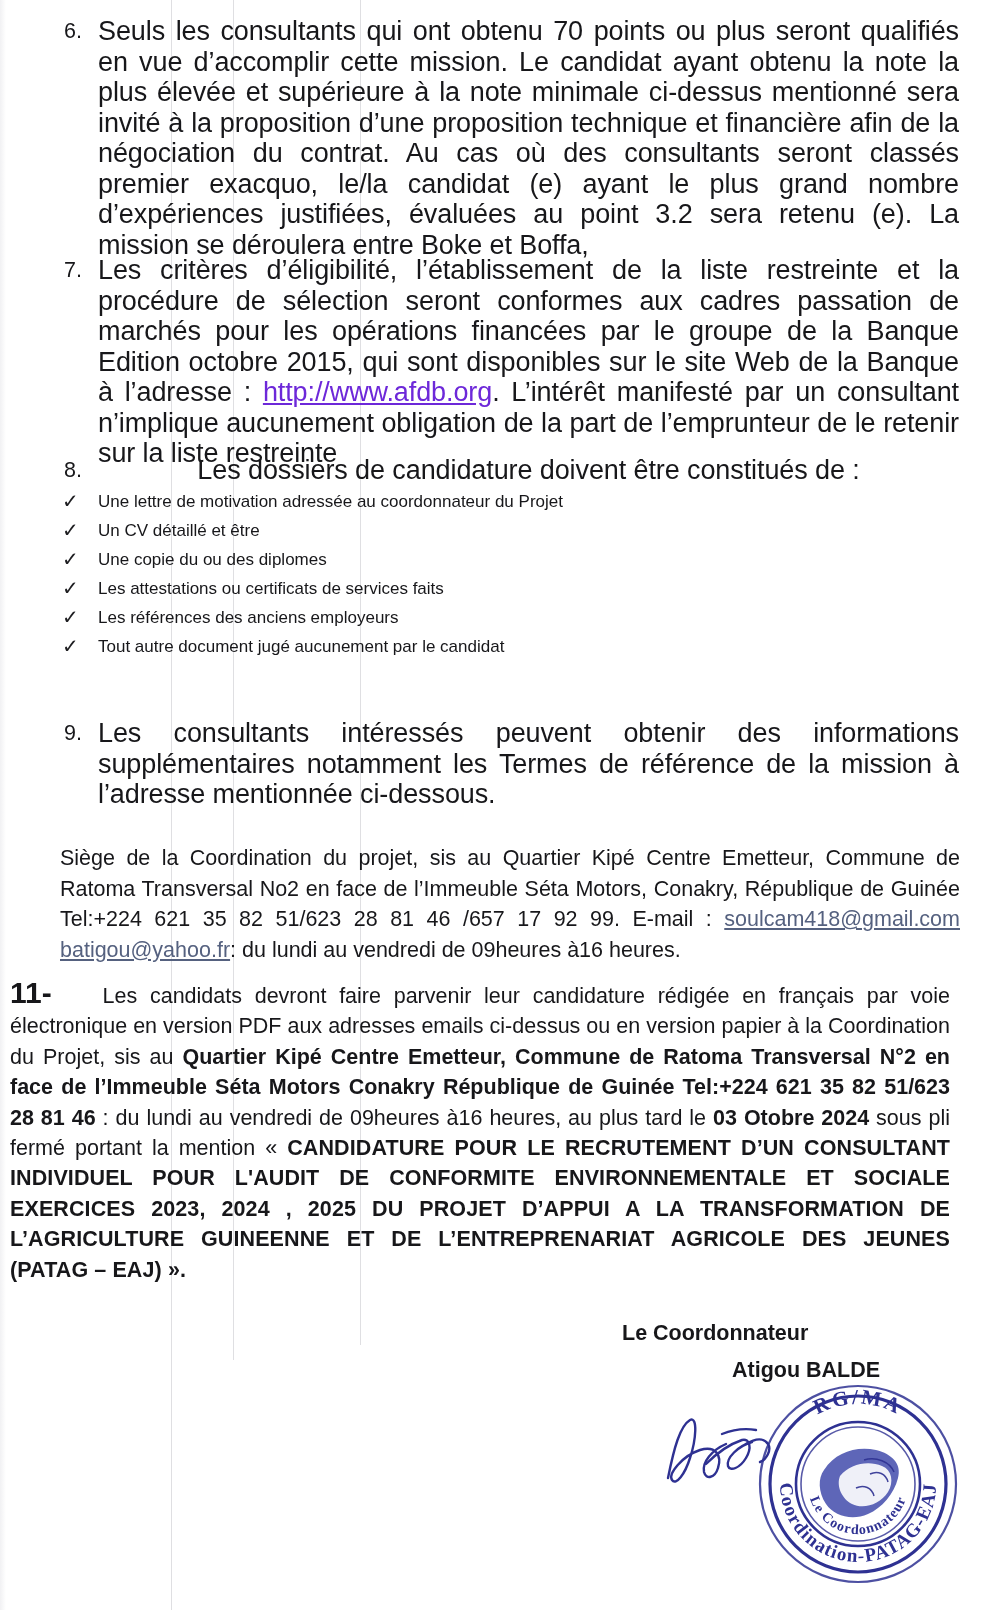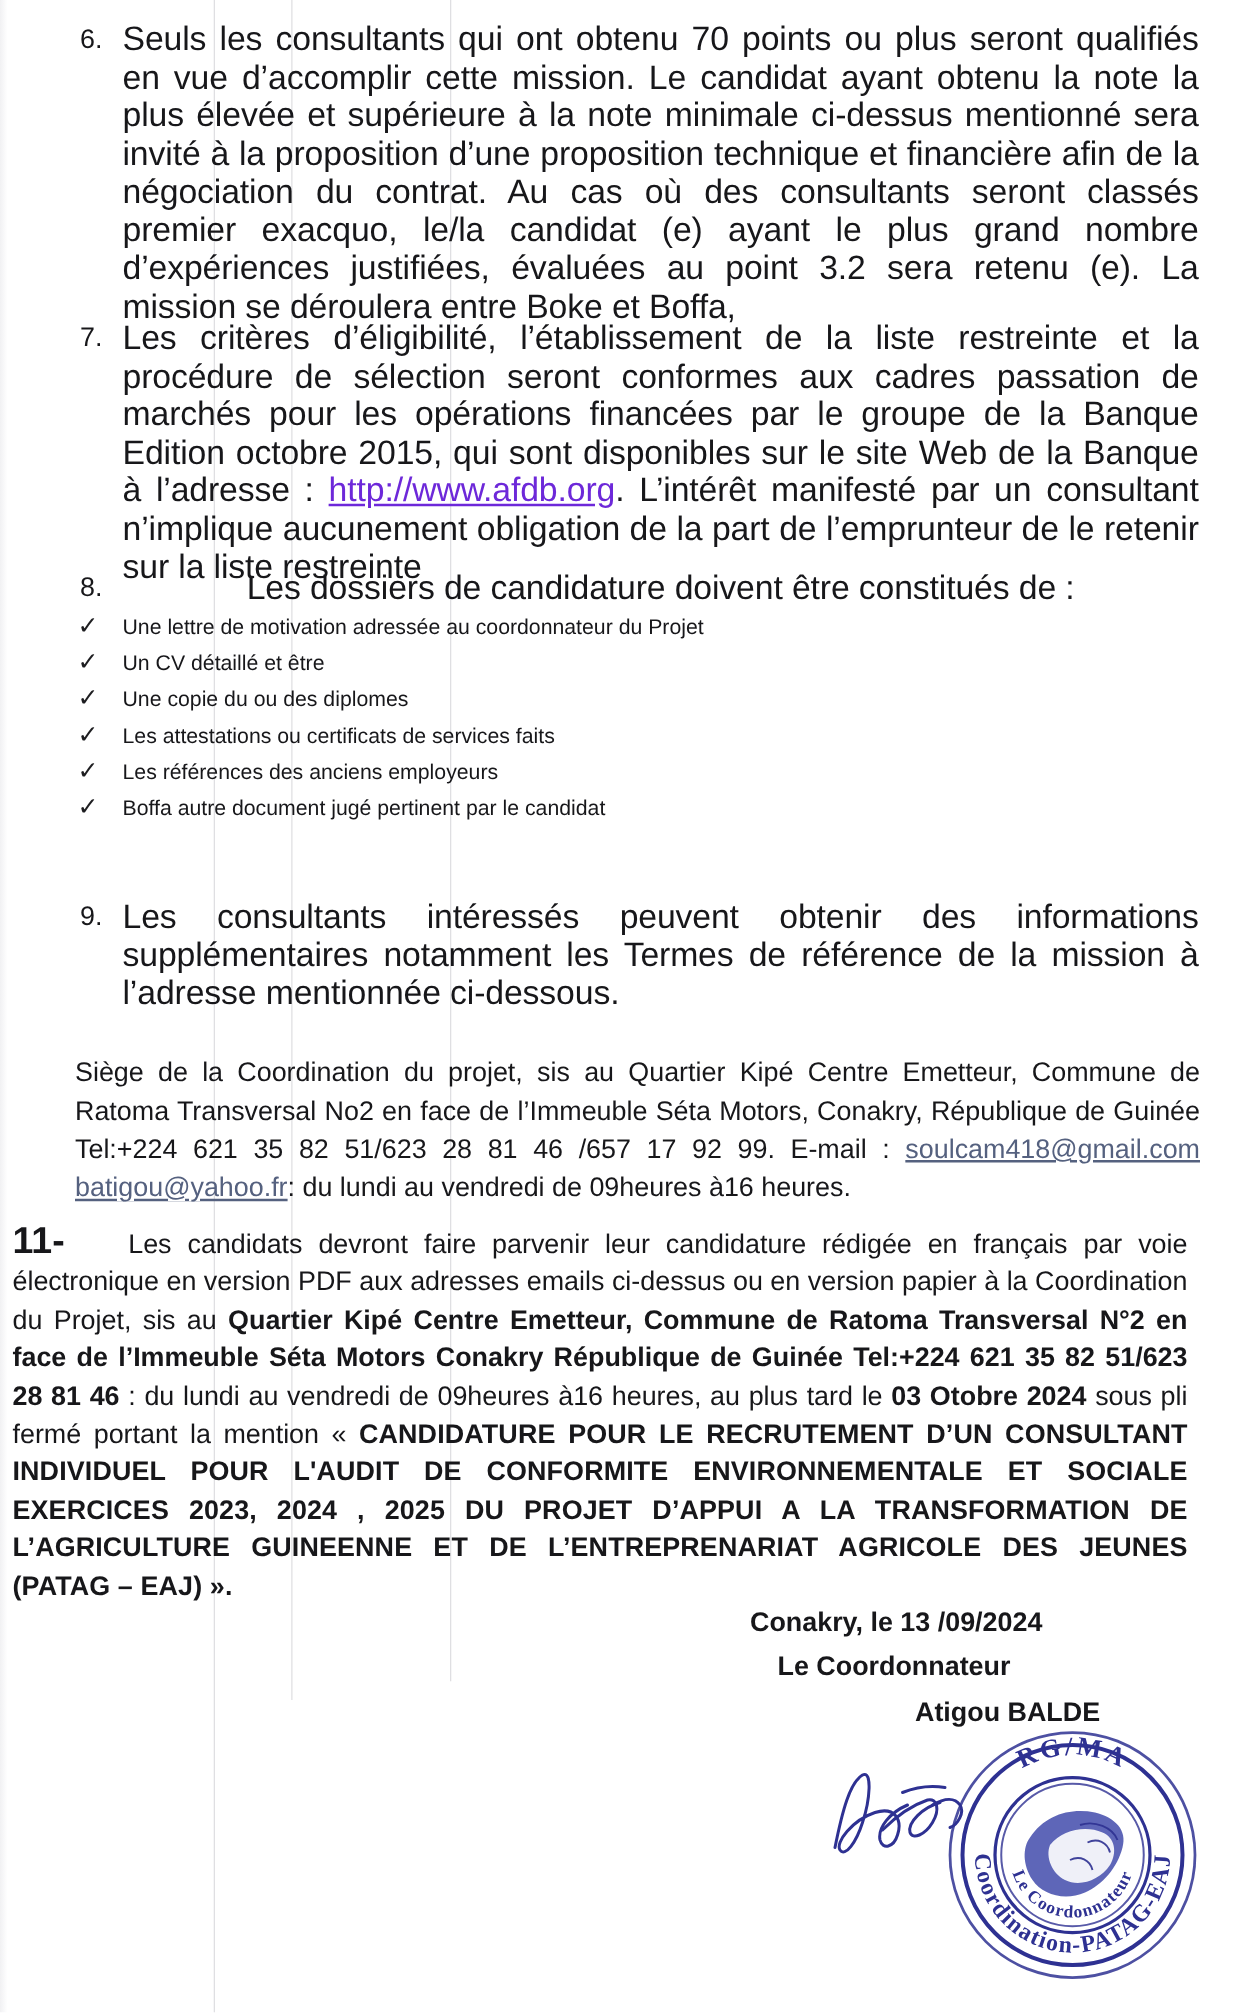--- a/index.html
+++ b/index.html
@@ -199,34 +199,33 @@
     <div class="check-row">
       <span class="check-mark">✓</span>
       <span class="check-text">Les attestations ou certificats de services faits</span>
     </div>
     <div class="check-row">
       <span class="check-mark">✓</span>
       <span class="check-text">Les références des anciens employeurs</span>
     </div>
     <div class="check-row">
       <span class="check-mark">✓</span>
-      <span class="check-text">Boffa autre document jugé pertinent par le candidat</span>
+      <span class="check-text">Tout autre document jugé aucunement par le candidat</span>
     </div>
   </div>
 
   <div class="num-item" style="left:64px; top:718px; width:895px;">
     <div class="num">9.</div>
     <div class="body">Les consultants intéressés peuvent obtenir des informations supplémentaires notamment les Termes de référence de la mission à l’adresse mentionnée ci-dessous.</div>
   </div>
 
   <div class="para" style="left:60px; top:812px; width:900px;"><span>Siège de la Coordination du projet, sis au Quartier Kipé Centre Emetteur, Commune de Ratoma Transversal No2 en face de l’Immeuble Séta Motors, Conakry, République de Guinée Tel:+224 621 35 82 51/623 28 81 46 /657 17 92 99. E-mail : </span><a class="email-link" href="#">soulcam418@gmail.com</a><span> </span><a class="email-link" href="#">batigou@yahoo.fr</a><span>: du lundi au vendredi de 09heures à16 heures.</span></div>
 
   <div class="closing"><span class="lead">11-</span><span>&nbsp;&nbsp;&nbsp;&nbsp;</span><span>Les candidats devront faire parvenir leur candidature rédigée en français par voie électronique en version PDF aux adresses emails ci-dessus ou en version papier à la Coordination du Projet, sis au </span><span class="b">Quartier Kipé Centre Emetteur, Commune de Ratoma Transversal N°2 en face de l’Immeuble Séta Motors Conakry République de Guinée Tel:+224 621 35 82 51/623 28 81 46</span><span> : du lundi au vendredi de 09heures à16 heures, au plus tard le </span><span class="b">03 Otobre 2024</span><span> sous pli fermé portant la mention « </span><span class="caps">CANDIDATURE POUR LE RECRUTEMENT D’UN CONSULTANT INDIVIDUEL POUR L'AUDIT DE CONFORMITE ENVIRONNEMENTALE ET SOCIALE  EXERCICES 2023, 2024 , 2025 DU PROJET D’APPUI  A LA TRANSFORMATION DE L’AGRICULTURE GUINEENNE ET DE L’ENTREPRENARIAT AGRICOLE DES JEUNES (PATAG – EAJ) ».</span></div>
 
-  <div class="sig-line sig-date">Conakry, le 13 /09/2024</div>
   <div class="sig-line sig-role">Le Coordonnateur</div>
   <div class="sig-line sig-name">Atigou BALDE</div>
 
   <svg class="signature" viewBox="0 0 150 110">
     <g fill="none" stroke="#2e3192" stroke-width="2.4" stroke-linecap="round">
       <path d="M8 78 C 14 48, 20 26, 30 20 C 38 16, 36 40, 30 58 C 25 74, 16 86, 12 80 C 8 74, 22 56, 40 50 C 56 45, 62 56, 58 68 C 55 78, 46 80, 44 72 C 42 62, 52 50, 66 44"></path>
       <path d="M46 64 C 58 52, 70 44, 82 40 C 90 38, 92 48, 86 58 C 80 68, 70 72, 68 66 C 66 58, 78 46, 92 42"></path>
       <path d="M86 44 C 96 38, 104 38, 108 44 C 112 50, 106 60, 100 62"></path>
       <path d="M62 34 C 72 30, 84 28, 96 30"></path>
     </g>

